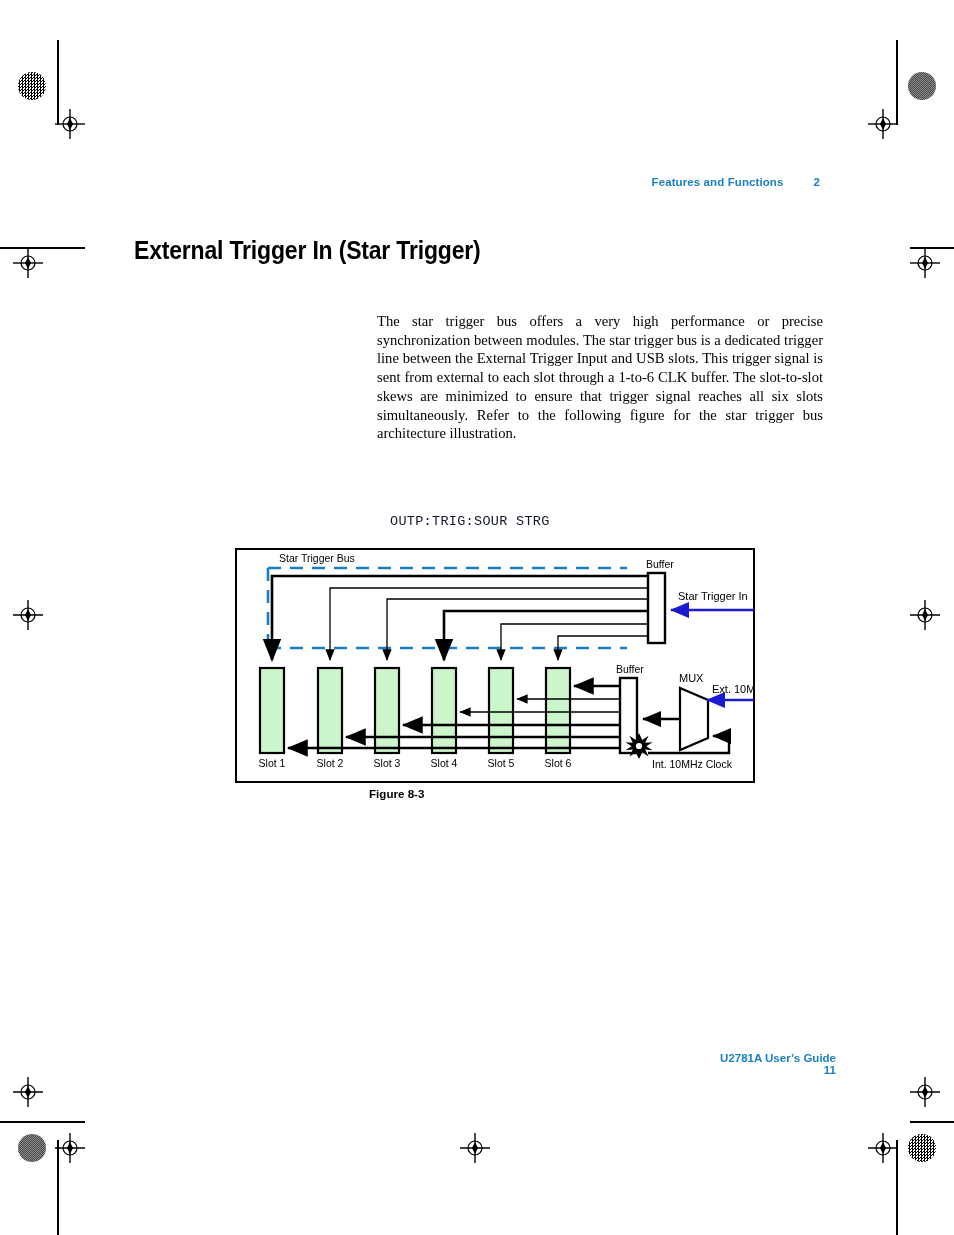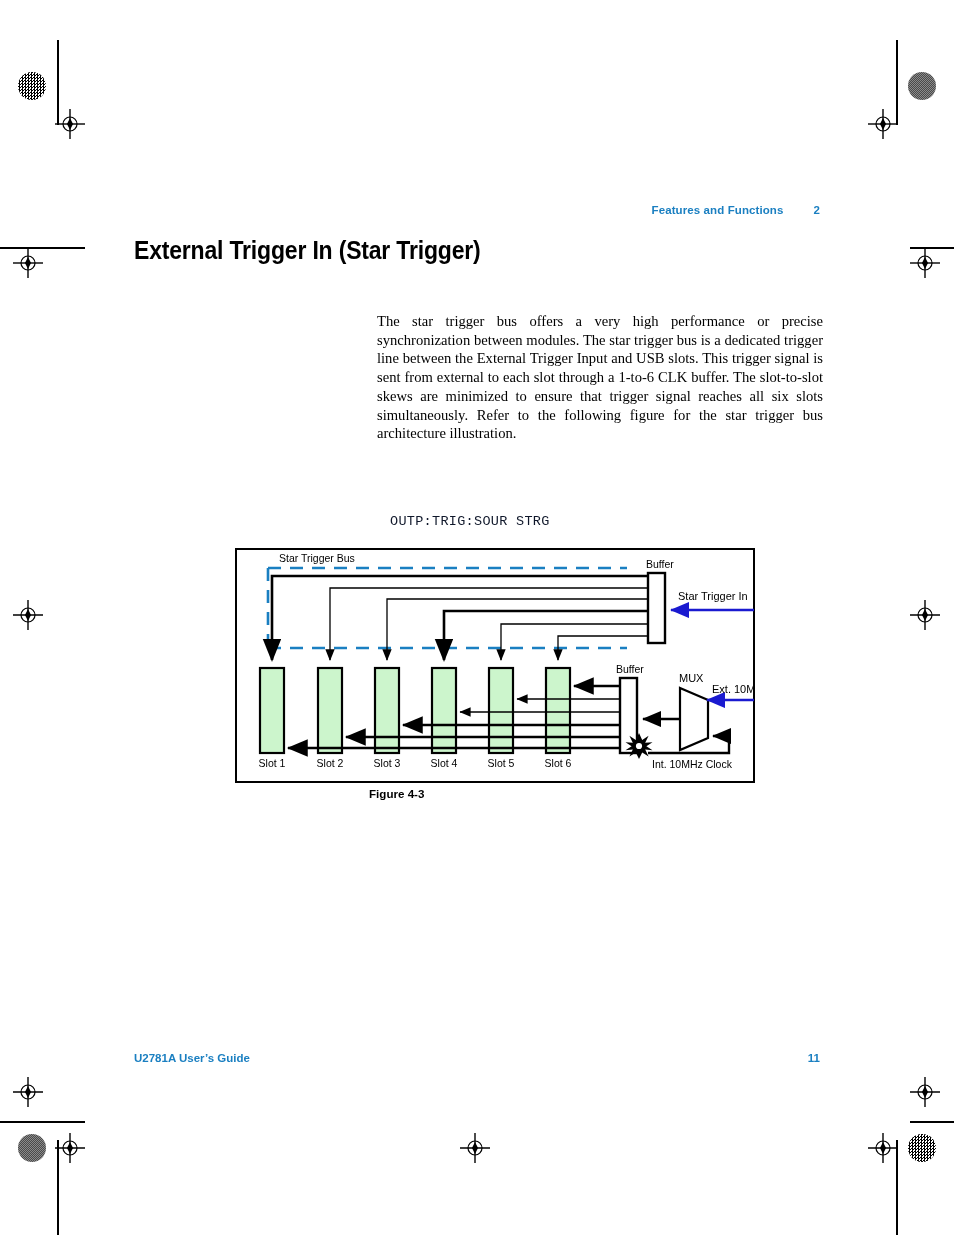--- a/index.html
+++ b/index.html
@@ -32,21 +32,20 @@
   
   .runhead{
     position:absolute;
     left:0;right:134px;top:176px;
     text-align:right;
     font-family:"Liberation Sans", sans-serif;
     font-weight:bold;
     font-size:11.5px;
     color:#1a7fc1;
     letter-spacing:.1px;
-    margin-top:28px;
   }
   .runhead .ttl{}
   .runhead .num{display:inline-block;margin-left:30px;}
 
   
   .h1{
     position:absolute;left:134px;top:236px;
     font-family:"Liberation Sans", sans-serif;
     font-weight:bold;
     font-size:25px;
@@ -91,26 +90,26 @@
   }
   .caption .lbl{font-weight:bold;}
   .caption .txt{
     display:block;
     margin-left:81px;
     margin-top:-15.5px;
   }
 
   
   .footer{
-    position:absolute;left:134px;right:134px;top:1052px;
+    position:absolute;left:134px;right:118px;top:1052px;
     font-family:"Liberation Sans", sans-serif;
     font-weight:bold;
     font-size:11.5px;
     color:#1a7fc1;
-    display:flex;justify-content:space-between;align-items:flex-end;
+    display:flex;justify-content:space-between;align-items:flex-end;flex-direction:column;
   }
 </style>
 </head>
 <body>
 
 <div class="page">
 
   <div class="marks">
 
     <div class="cropline" style="left:57px;top:40px;width:1.5px;height:85px;"></div>
@@ -291,21 +290,21 @@
 
       <g transform="translate(404,197)">
         <path d="M0,-12 L3.2,-5 L9.6,-9.2 L6.2,-2.2 L13.5,-2.8 L7.4,1.2 L13.5,5.2 L6.2,4.6 L9.6,11.6 L3.2,7.4 L0,14 L-3.2,7.4 L-9.6,11.6 L-6.2,4.6 L-13.5,5.2 L-7.4,1.2 L-13.5,-2.8 L-6.2,-2.2 L-9.6,-9.2 L-3.2,-5 Z" fill="#000"></path>
         <circle cx="0" cy="1" r="3.1" fill="#ffffff"></circle>
       </g>
       <text x="417" y="220" font-family="Liberation Sans, sans-serif" font-size="10.5" fill="#000">Int. 10MHz Clock</text>
     </svg>
   </div>
 
   <div class="caption">
-    <span class="lbl">Figure 4-3</span>
+    <span class="lbl">Figure 8-3</span>
   </div>
 
   <div class="footer">
     <span>U2781A User’s Guide</span>
     <span>11</span>
   </div>
 
 </div>
 
 </body></html>

